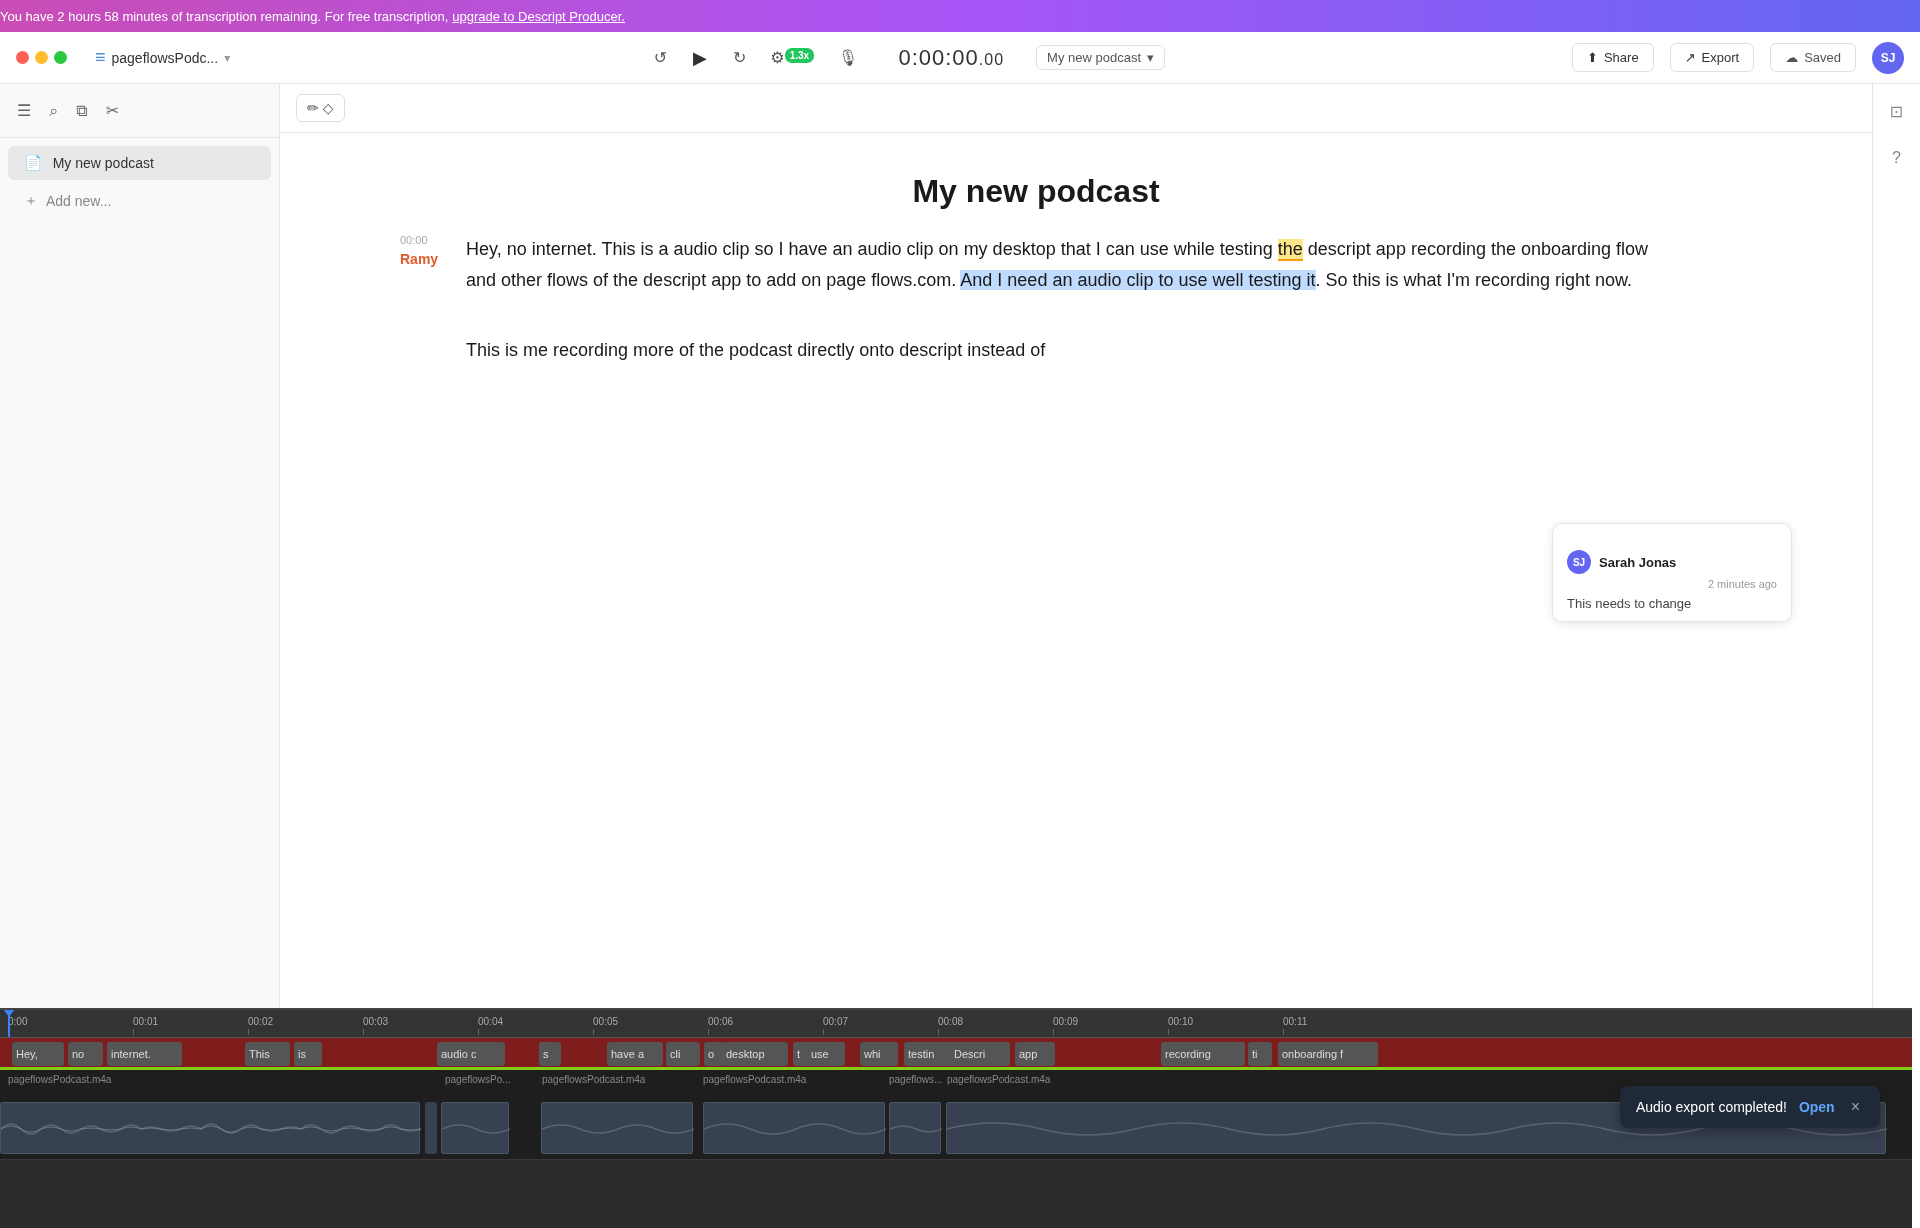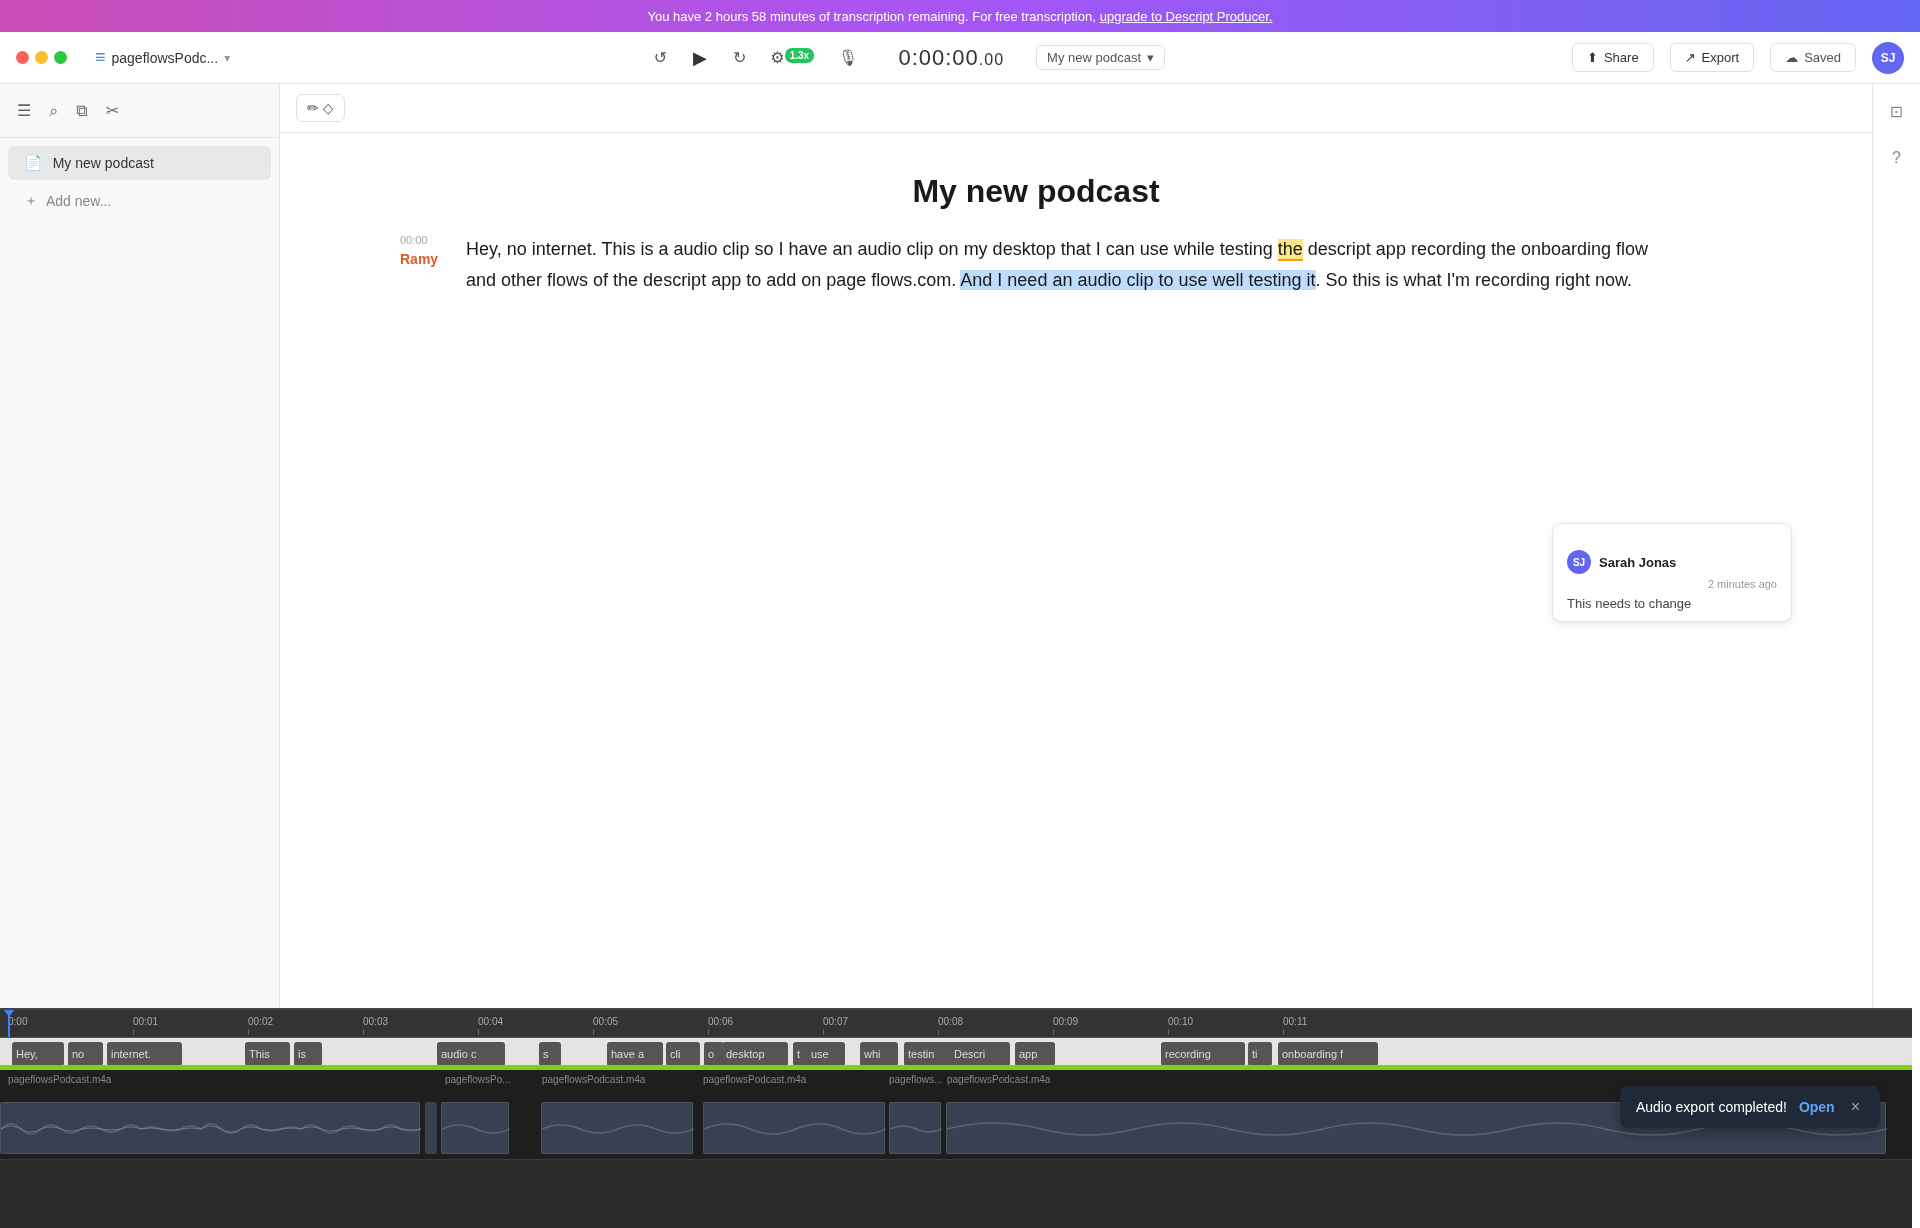--- a/index.html
+++ b/index.html
@@ -8,21 +8,20 @@
     
     .top-banner {
       background: linear-gradient(90deg, #c94db5, #a855f7, #6366f1);
       color: white;
       text-align: center;
       padding: 6px 0;
       font-size: 13px;
       height: 32px;
       display: flex;
       align-items: center;
-      justify-content: center;
       gap: 4px;
     }
     .top-banner a { color: white; font-weight: 400; text-decoration: underline; cursor: pointer; }
 
     
     .title-bar {
       background: #ffffff;
       height: 52px;
       display: flex;
       align-items: center;
@@ -386,22 +385,22 @@
       width: 0;
       height: 0;
       border-left: 6px solid transparent;
       border-right: 6px solid transparent;
       border-top: 8px solid #3b82f6;
     }
     .track-row {
       height: 28px;
       display: flex;
       align-items: center;
-      background: #e5e5e5;
-      border-bottom: 5px solid #84cc16;
+      background: #7f1d1d;
+      border-bottom: 3px solid #84cc16;
       position: relative;
       padding-left: 13px;
     }
     .track-row.words-row {
       height: 32px;
     }
 
     .word-chip {
       position: absolute;
       height: 24px;
@@ -569,20 +568,24 @@
 
       <div class="comment-bubble" style="top: 390px;">
         <div class="comment-header">
           <div class="comment-avatar">SJ</div>
           <span class="comment-author">Sarah Jonas</span>
           <span class="comment-time">2 minutes ago</span>
         </div>
         <div class="comment-text">This needs to change</div>
       </div>
 
+      <div class="transcript-block" style="margin-top: 40px;">
+        <div style="min-width:50px;"></div>
+        <div class="transcript-text">This is me recording more of the podcast directly onto descript instead of</div>
+      </div>
     </div>
   </div>
 
   <div class="right-panel">
     <button class="right-panel-btn">⊡</button>
     <button class="right-panel-btn">?</button>
   </div>
 </div>
 
 <div class="timeline-area" style="position: fixed; bottom: 0; left: 0; right: 8px; z-index: 50;">

